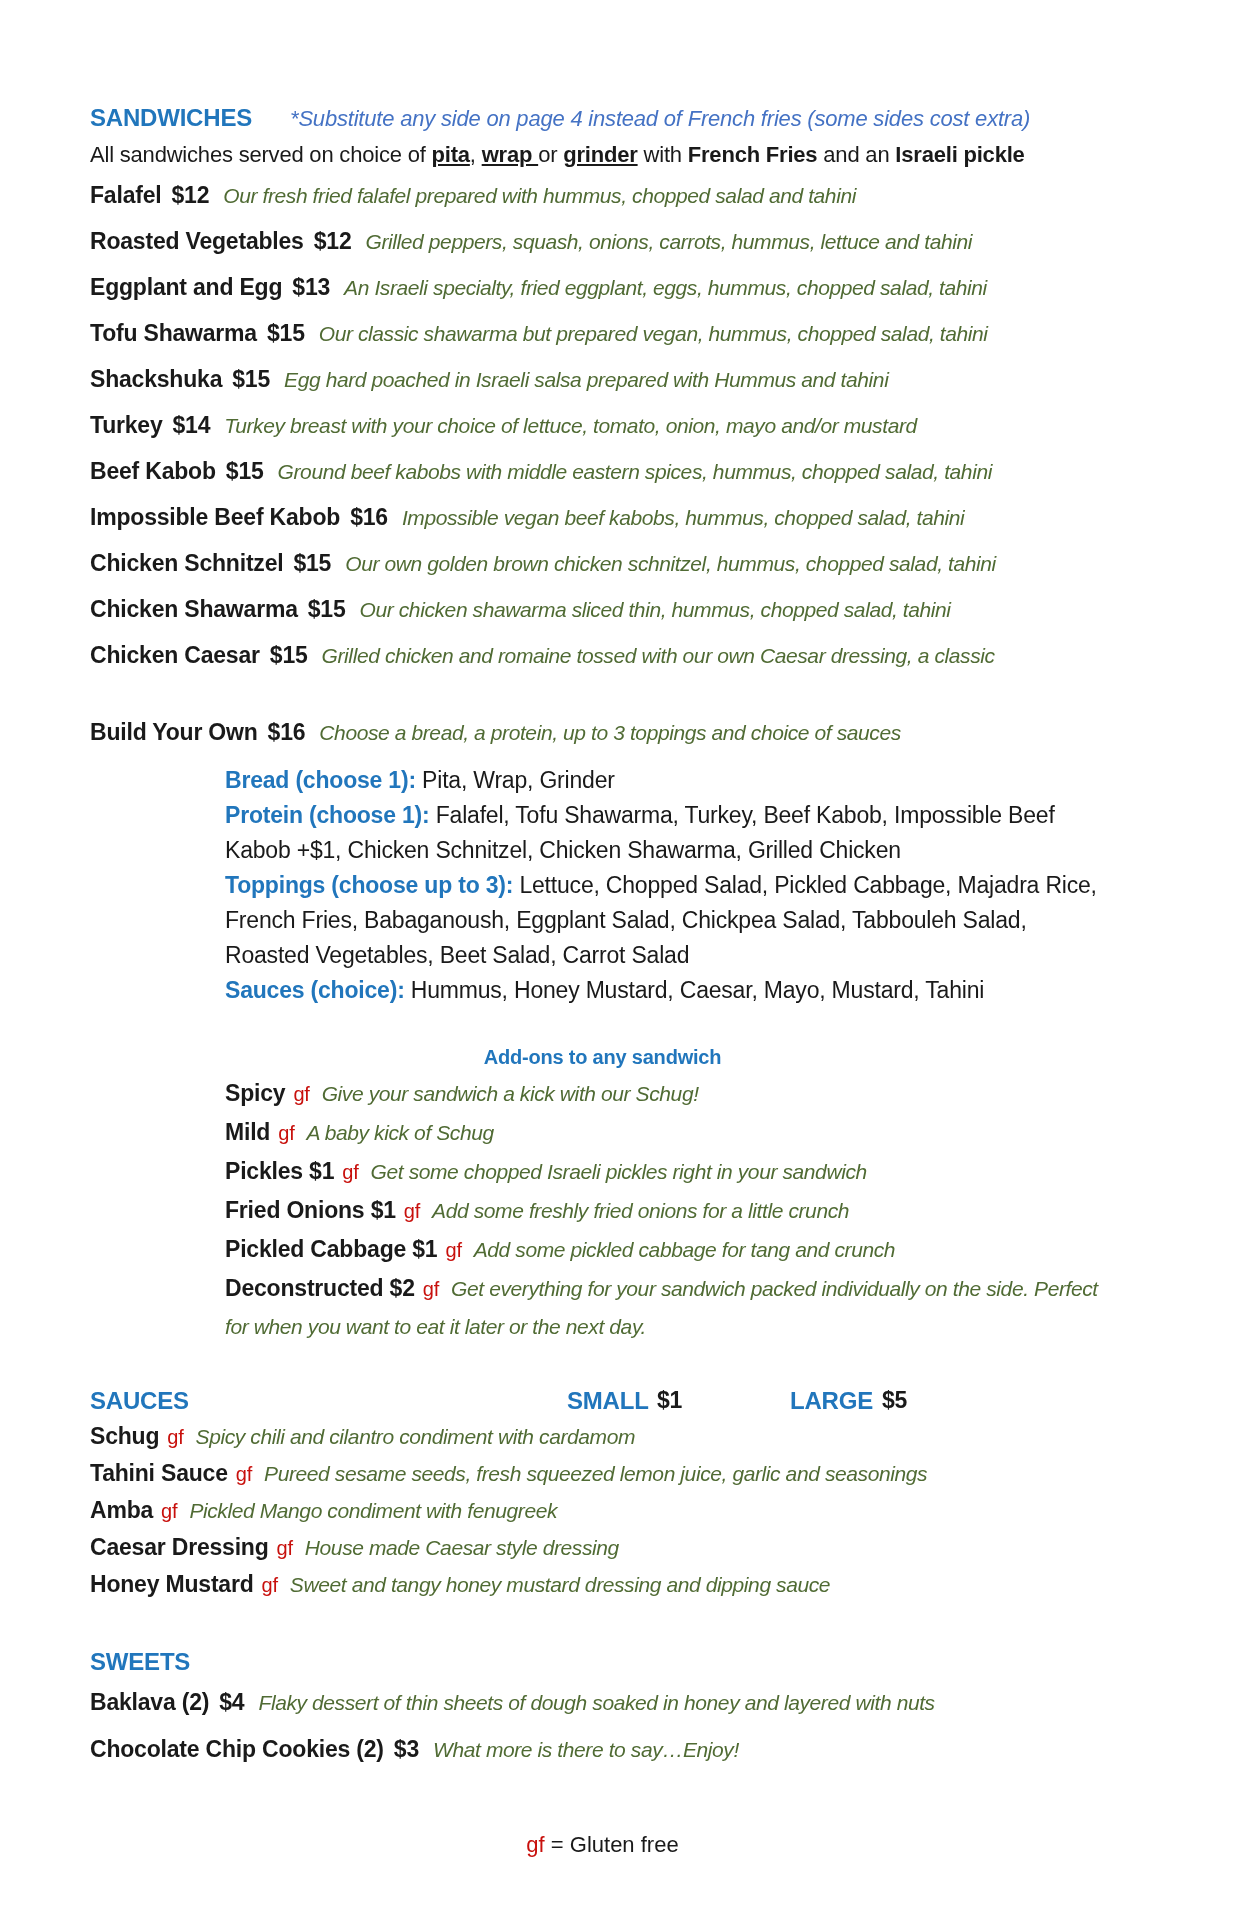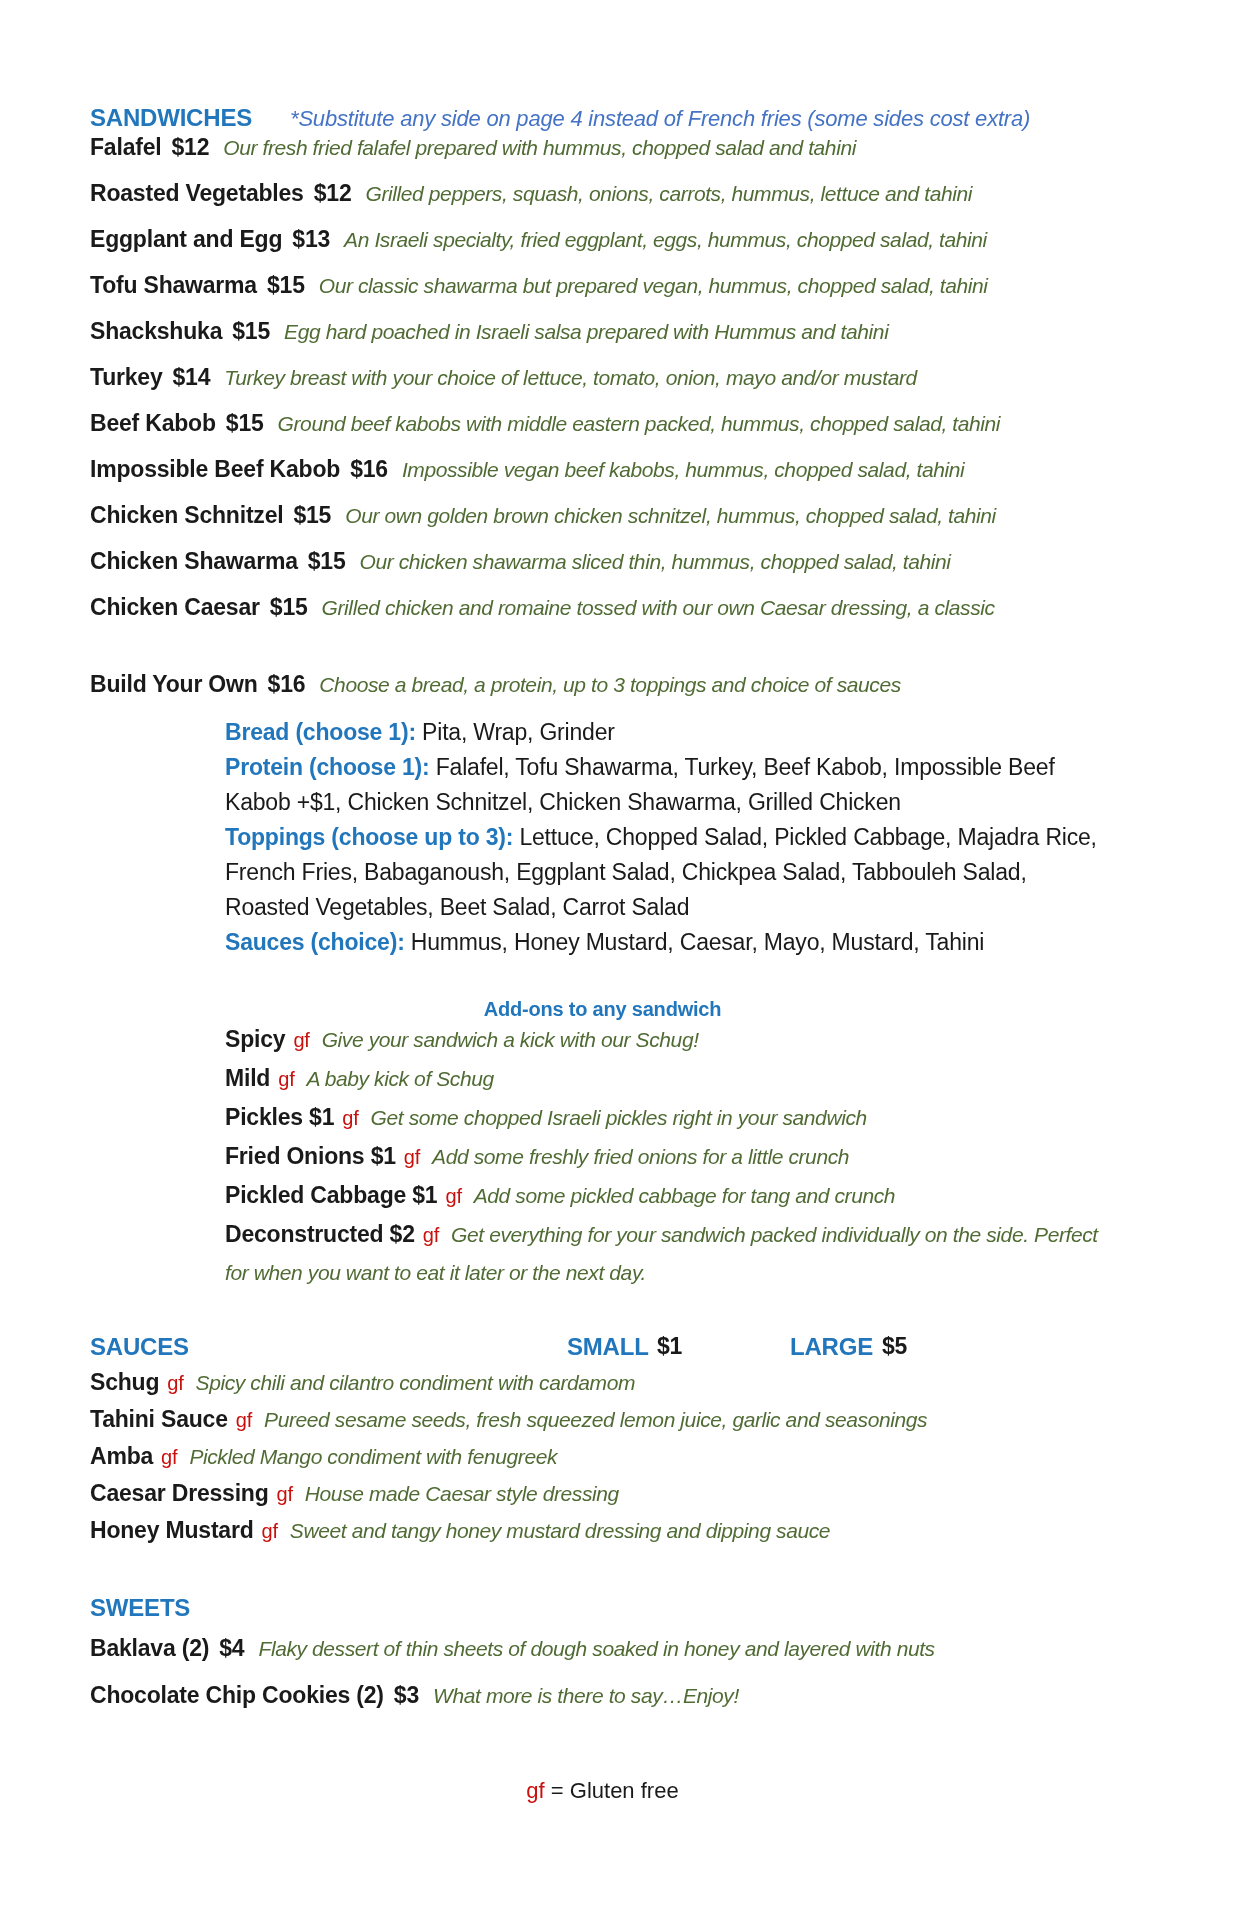--- a/index.html
+++ b/index.html
@@ -29,21 +29,21 @@
   .gf + .ds{margin-left:12px;}
 
   
   .byo-head{margin-top:44px;}
   .byo-block{margin-left:135px;width:888px;font-size:23px;line-height:35px;}
   .byo-label{color:#2176bc;font-weight:bold;}
   .byo-text{color:#1a1a1a;}
 
   
   .addons-title{margin-top:38px;font-size:20px;text-align:center;}
-  .addons-block{margin-left:135px;width:895px;}
+  .addons-block{margin-left:135px;width:895px;margin-top:6px;}
   .addon{line-height:36px;}
   .addon .ds{white-space:normal;}
 
   
   .sauces-header{margin-top:40px;position:relative;height:32px;}
   .sauces-header .pos{position:absolute;top:0;white-space:nowrap;}
   .sz-price{font-weight:bold;font-size:23px;color:#1a1a1a;}
   .sauce{line-height:35px;white-space:nowrap;}
 
   
@@ -56,28 +56,29 @@
 </style>
 </head>
 <body>
 
 <div class="page">
 
   <div class="line">
     <span class="sec-title">SANDWICHES</span><span class="note">*Substitute any side on page 4 instead of French fries (some sides cost extra)</span>
   </div>
 
+  <p class="intro"><span>All sandwiches served on choice of </span><span class="bu">pita</span><span>, </span><span class="bu">wrap </span><span>or </span><span class="bu">grinder</span><span> with </span><span class="b">French Fries</span><span> and an </span><span class="b">Israeli pickle</span></p>
 
   <div class="item"><span class="nm">Falafel</span><span class="pr">$12</span><span class="ds">Our fresh fried falafel prepared with hummus, chopped salad and tahini</span></div>
   <div class="item"><span class="nm">Roasted Vegetables</span><span class="pr">$12</span><span class="ds">Grilled peppers, squash, onions, carrots, hummus, lettuce and tahini</span></div>
   <div class="item"><span class="nm">Eggplant and Egg</span><span class="pr">$13</span><span class="ds">An Israeli specialty, fried eggplant, eggs, hummus, chopped salad, tahini</span></div>
   <div class="item"><span class="nm">Tofu Shawarma</span><span class="pr">$15</span><span class="ds">Our classic shawarma but prepared vegan, hummus, chopped salad, tahini</span></div>
   <div class="item"><span class="nm">Shackshuka</span><span class="pr">$15</span><span class="ds">Egg hard poached in Israeli salsa prepared with Hummus and tahini</span></div>
   <div class="item"><span class="nm">Turkey</span><span class="pr">$14</span><span class="ds">Turkey breast with your choice of lettuce, tomato, onion, mayo and/or mustard</span></div>
-  <div class="item"><span class="nm">Beef Kabob</span><span class="pr">$15</span><span class="ds">Ground beef kabobs with middle eastern packed, hummus, chopped salad, tahini</span></div>
+  <div class="item"><span class="nm">Beef Kabob</span><span class="pr">$15</span><span class="ds">Ground beef kabobs with middle eastern spices, hummus, chopped salad, tahini</span></div>
   <div class="item"><span class="nm">Impossible Beef Kabob</span><span class="pr">$16</span><span class="ds">Impossible vegan beef kabobs, hummus, chopped salad, tahini</span></div>
   <div class="item"><span class="nm">Chicken Schnitzel</span><span class="pr">$15</span><span class="ds">Our own golden brown chicken schnitzel, hummus, chopped salad, tahini</span></div>
   <div class="item"><span class="nm">Chicken Shawarma</span><span class="pr">$15</span><span class="ds">Our chicken shawarma sliced thin, hummus, chopped salad, tahini</span></div>
   <div class="item"><span class="nm">Chicken Caesar</span><span class="pr">$15</span><span class="ds">Grilled chicken and romaine tossed with our own Caesar dressing, a classic</span></div>
 
   <div class="item byo-head"><span class="nm">Build Your Own</span><span class="pr">$16</span><span class="ds">Choose a bread, a protein, up to 3 toppings and choice of sauces</span></div>
   <div class="byo-block">
     <div class="byo-line"><span class="byo-label">Bread (choose 1):</span> <span class="byo-text">Pita, Wrap, Grinder</span></div>
     <div class="byo-line"><span class="byo-label">Protein (choose 1):</span> <span class="byo-text">Falafel, Tofu Shawarma, Turkey, Beef Kabob, Impossible Beef Kabob +$1, Chicken Schnitzel, Chicken Shawarma, Grilled Chicken</span></div>
     <div class="byo-line"><span class="byo-label">Toppings (choose up to 3):</span> <span class="byo-text">Lettuce, Chopped Salad, Pickled Cabbage, Majadra Rice, French Fries, Babaganoush, Eggplant Salad, Chickpea Salad, Tabbouleh Salad, Roasted Vegetables, Beet Salad, Carrot Salad</span></div>

